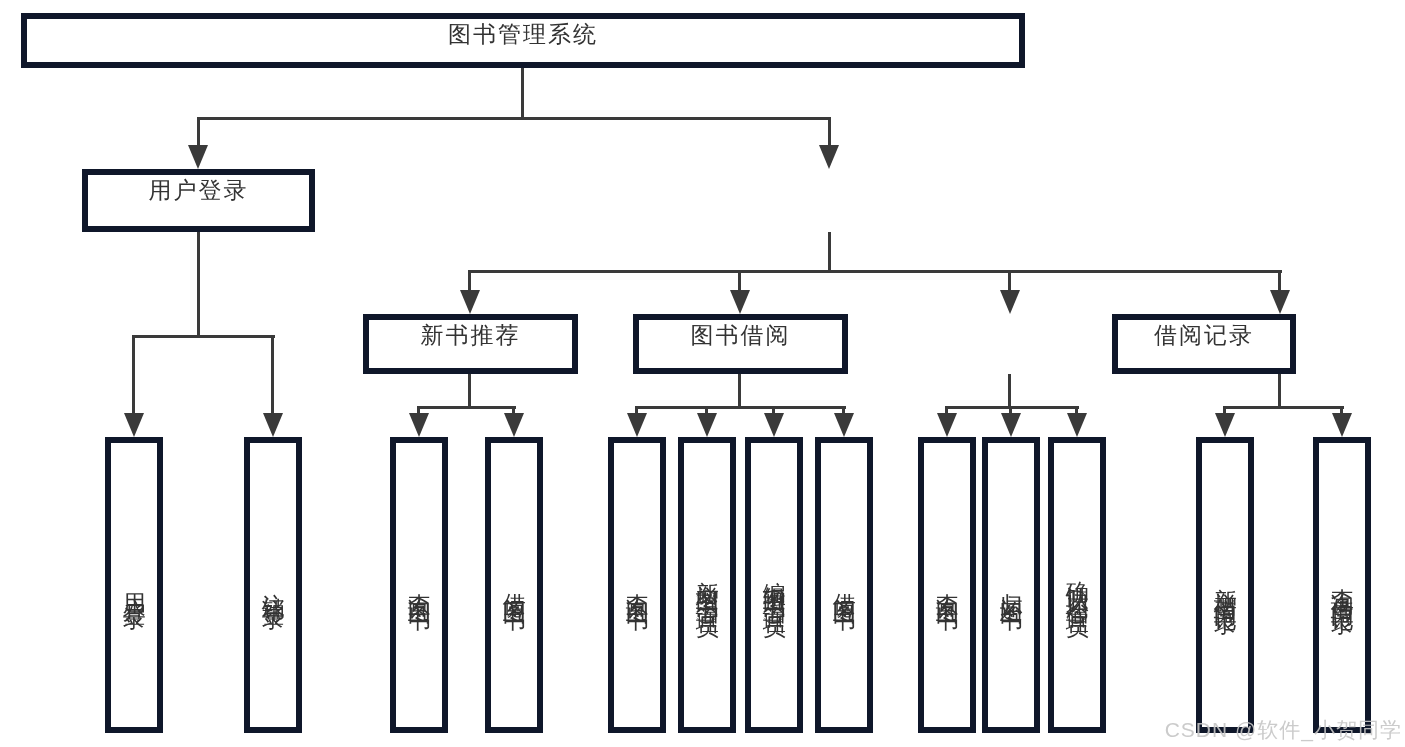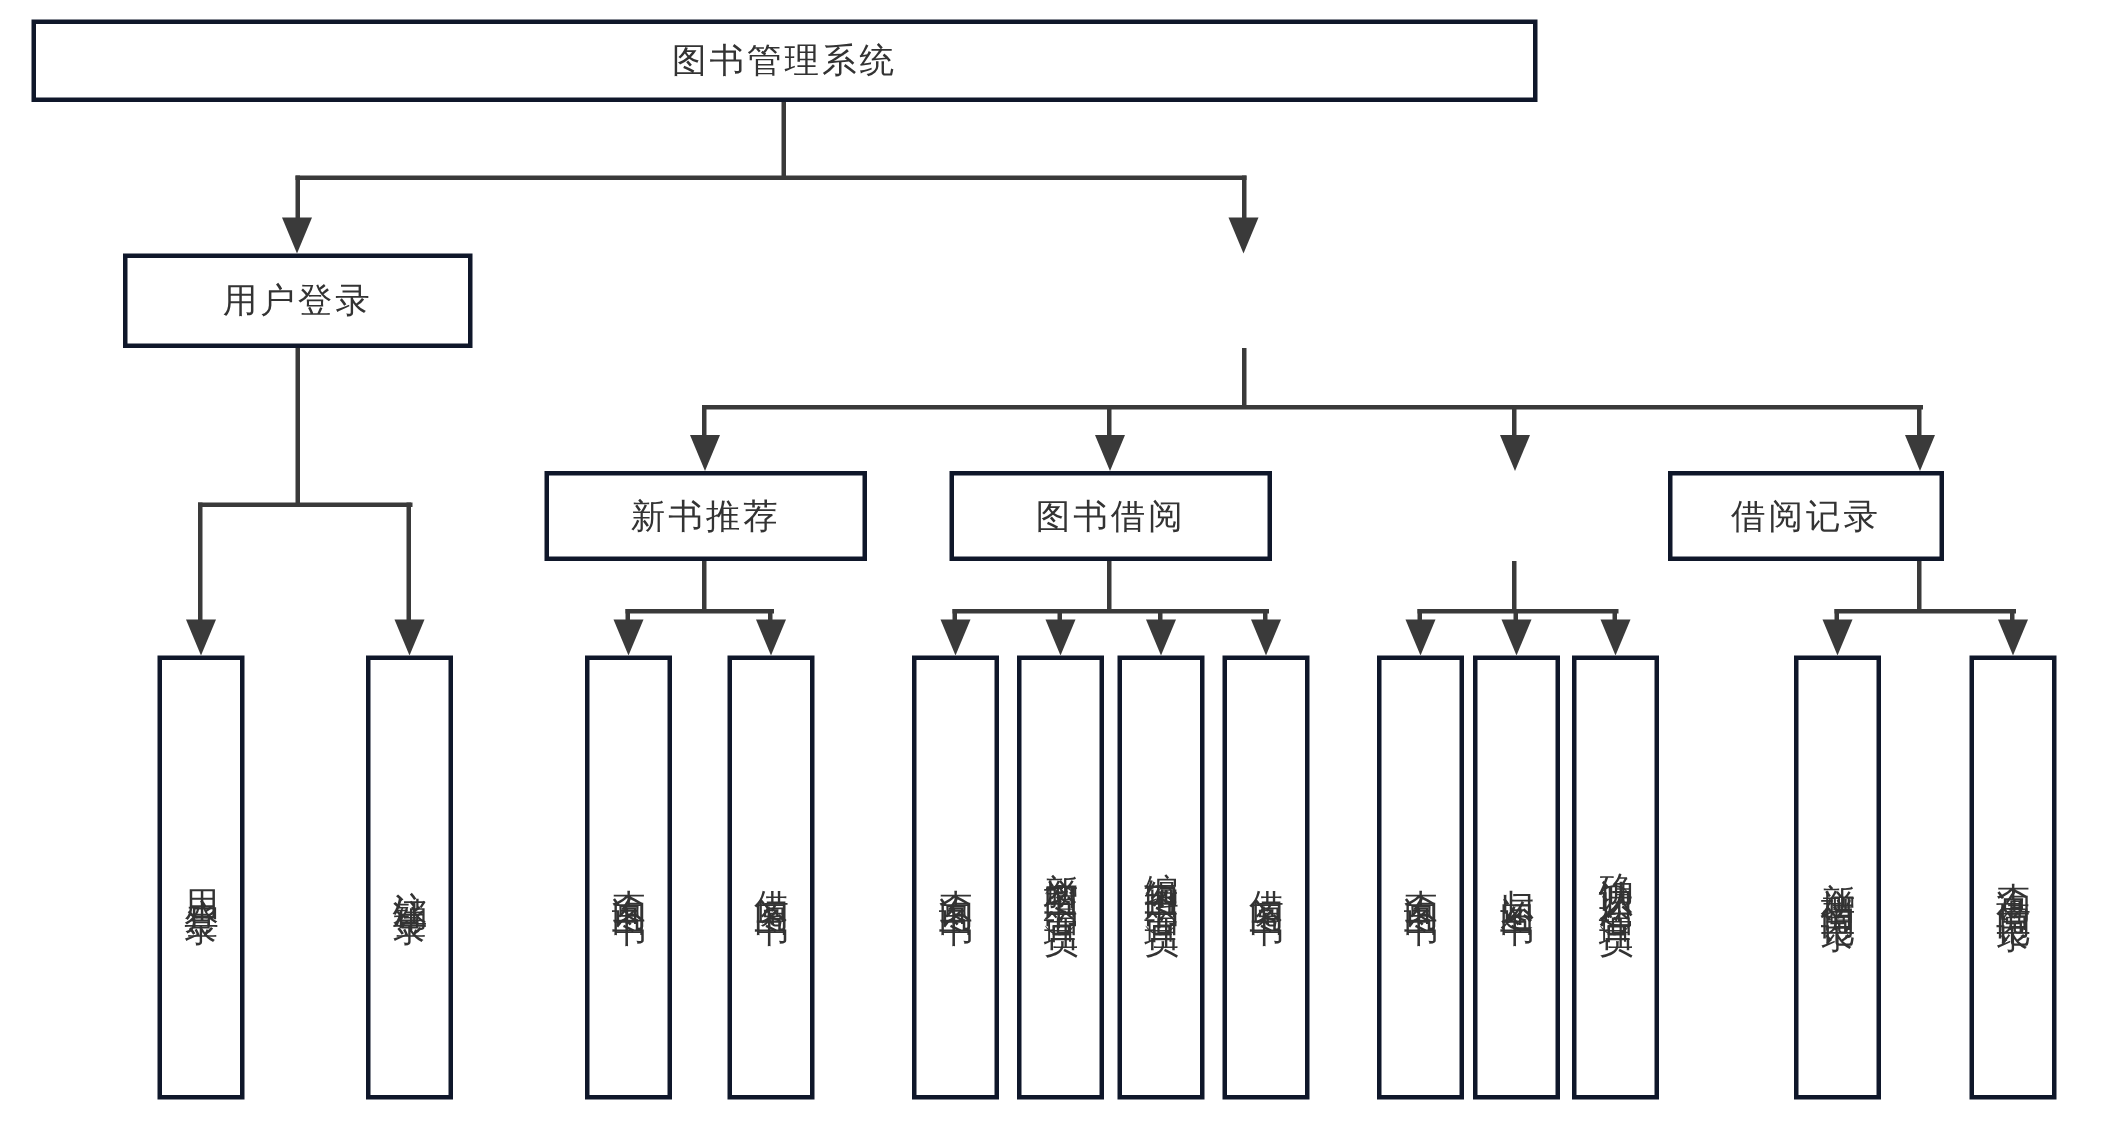--- a/index.html
+++ b/index.html
@@ -2,21 +2,21 @@
 <html><head>
 <meta charset="utf-8">
 <style>
   html,body { margin:0; padding:0; background:#ffffff; }
   .stage {
     position:relative; width:1405px; height:747px; background:#ffffff;
     font-family:"Liberation Sans", sans-serif; color:#333333; overflow:hidden;
   }
   .box {
     position:absolute; box-sizing:border-box; background:#ffffff;
-    border:3px solid #0f172a; display:flex; align-items:center; justify-content:center;
+    border:6px solid #0f172a; display:flex; justify-content:center;
     z-index:2; text-align:center;
   }
   .hnode { font-size:23px; letter-spacing:2px; }
   .vnode { font-size:23px; }
   .vnode .vt { writing-mode:vertical-rl; text-orientation:mixed; letter-spacing:5px; line-height:1.2; }
   .hl, .vl { position:absolute; background:#3a3a3a; z-index:1; }
   .hl { height:3px; }
   .vl { width:3px; }
   .ar {
     position:absolute; width:0; height:0; z-index:1;
@@ -148,14 +148,15 @@
     <span class="vt">确认归还（管理员）</span>
   </div>
 
   <div class="box vnode" style="left:1196px; top:437px; width:58px; height:296px;">
     <span class="vt">新增借阅记录</span>
   </div>
   <div class="box vnode" style="left:1313px; top:437px; width:58px; height:296px;">
     <span class="vt">查询借阅记录</span>
   </div>
 
+  <div class="wm">CSDN @软件_小贺同学</div>
 
 </div>
 
 </body></html>

